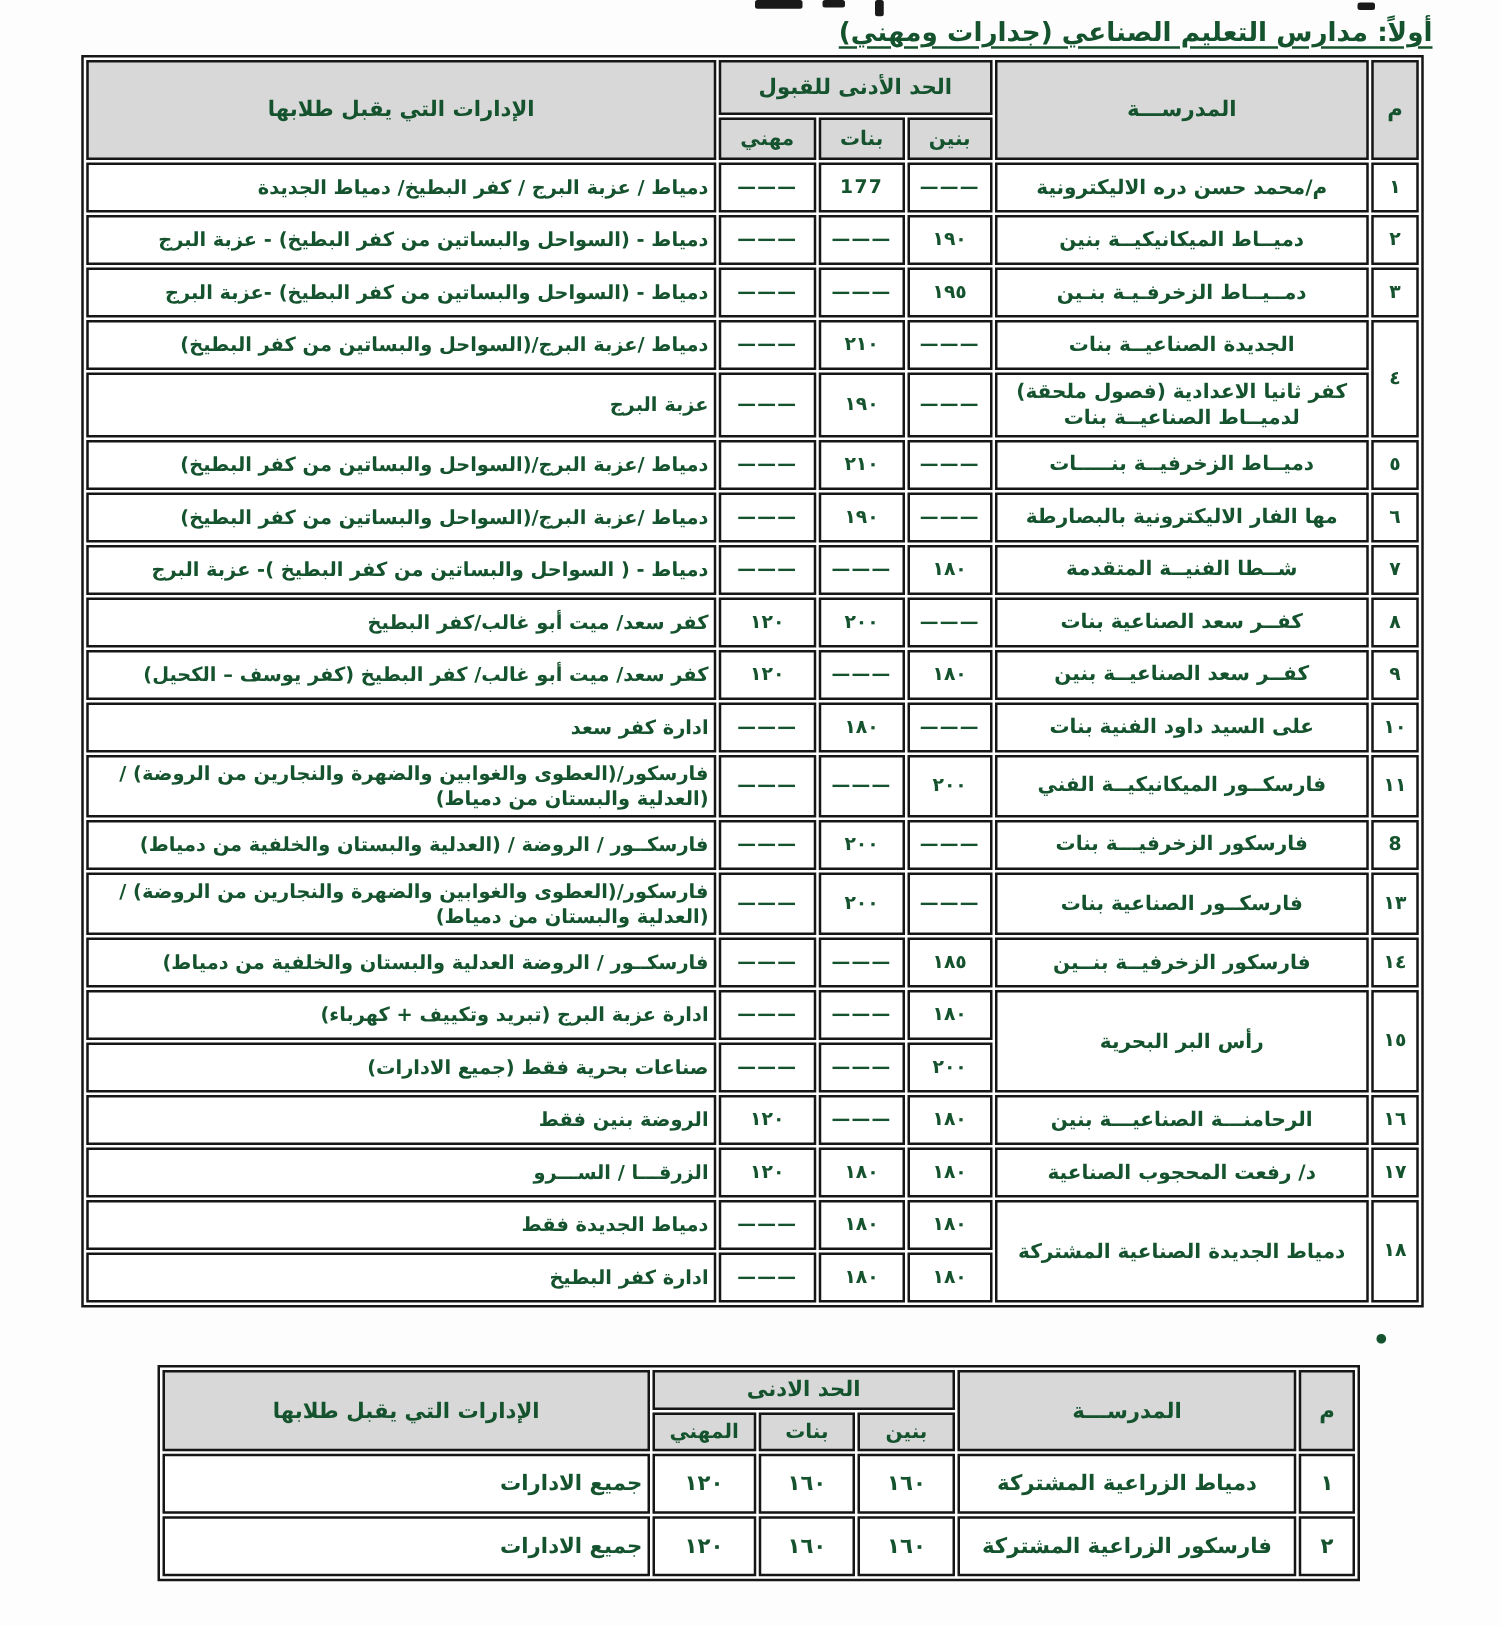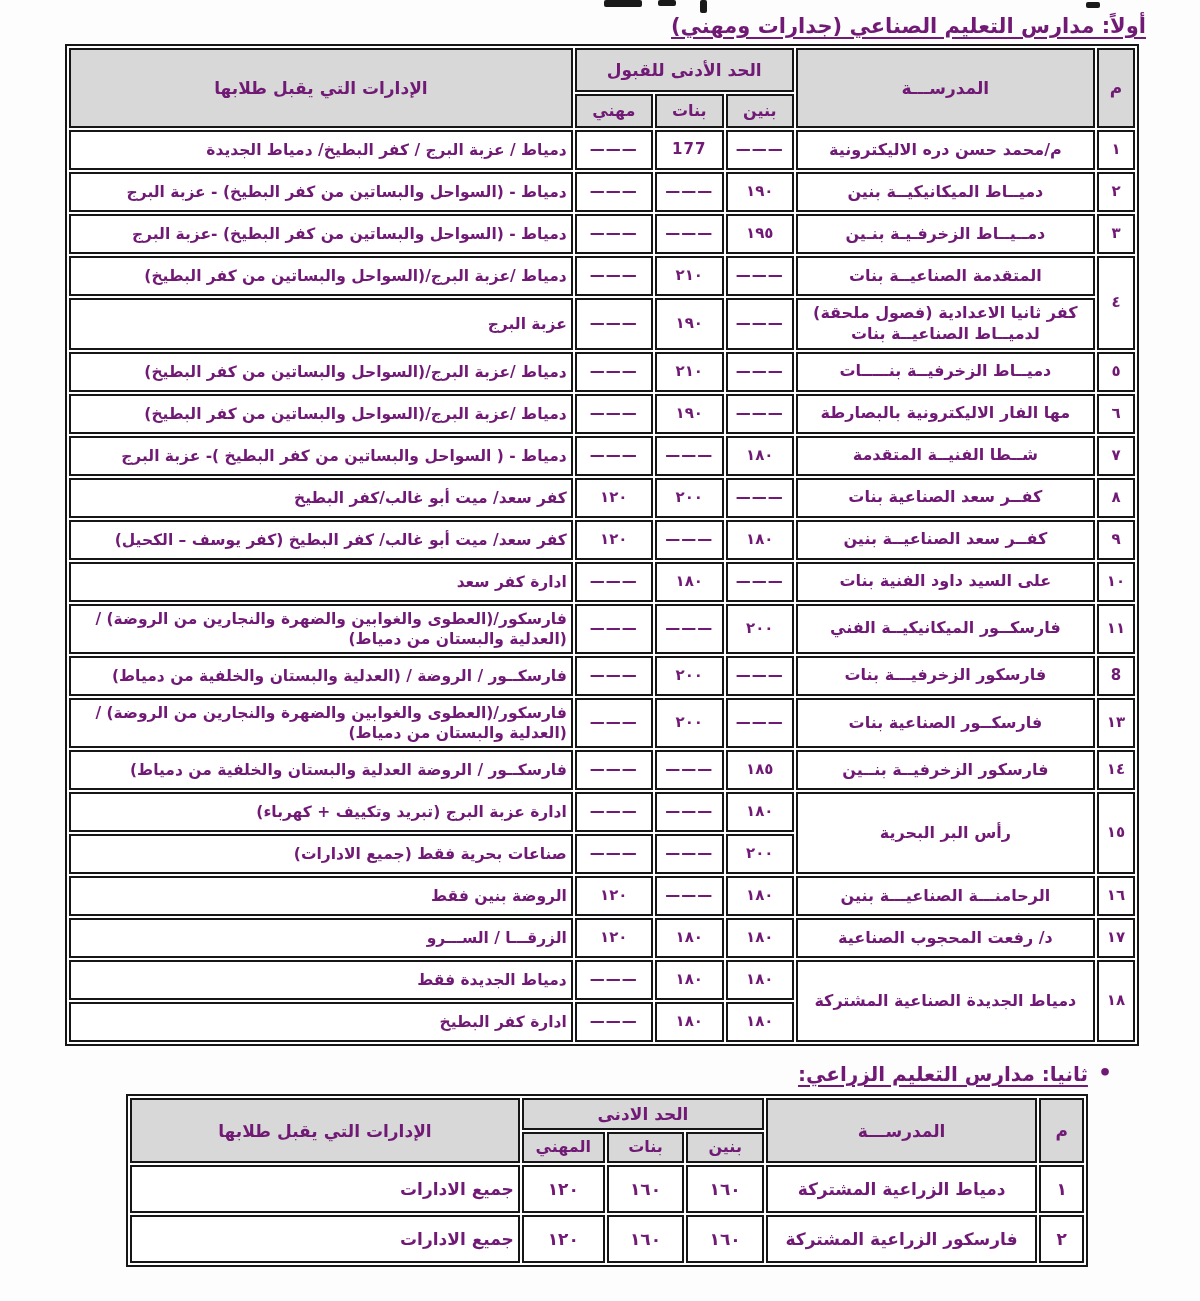--- a/index.html
+++ b/index.html
@@ -4,21 +4,21 @@
 <style>
   html,body{margin:0;padding:0;background:#e8e8e8;}
   .sheet{
     position:relative;
     width:1200px;height:1301px;
     margin:0 auto;
     background:#fdfdfd;
     overflow:hidden;
     direction:rtl;
     font-family:"DejaVu Sans", sans-serif;
-    color:#701a75;
+    color:#14532d;
   }
   
   .frag{position:absolute;background:#1a1a1a;border-radius:2px;}
   .f1{left:604px;top:0;width:38px;height:7px;}
   .f2{left:658px;top:0;width:18px;height:6px;}
   .f3{left:700px;top:0;width:7px;height:13px;}
   .f4{left:1086px;top:2px;width:14px;height:6px;}
 
   .sec-title{
     margin:14px 54px 6px 0;
@@ -124,21 +124,21 @@
       <tr>
         <td class="c-no">٣</td>
         <td>دمــيــاط الزخرفـيـة بنـين</td>
         <td class="c-num">١٩٥</td>
         <td class="c-num">———</td>
         <td class="c-num">———</td>
         <td class="c-dist">دمياط - (السواحل والبساتين من كفر البطيخ) -عزبة البرج</td>
       </tr>
       <tr>
         <td class="c-no" rowspan="2">٤</td>
-        <td>المتقدمة الصناعيــة بنات</td>
+        <td>الجديدة الصناعيــة بنات</td>
         <td class="c-num">———</td>
         <td class="c-num">٢١٠</td>
         <td class="c-num">———</td>
         <td class="c-dist">دمياط /عزبة البرج/(السواحل والبساتين من كفر البطيخ)</td>
       </tr>
       <tr>
         <td>كفر ثانيا الاعدادية (فصول ملحقة) لدميــاط الصناعيــة بنات</td>
         <td class="c-num">———</td>
         <td class="c-num">١٩٠</td>
         <td class="c-num">———</td>
@@ -266,21 +266,20 @@
         <td class="c-num">١٨٠</td>
         <td class="c-num">١٨٠</td>
         <td class="c-num">———</td>
         <td class="c-dist">ادارة كفر البطيخ</td>
       </tr>
     </tbody>
   </table>
 
   <div class="sec2">
     <span class="bullet">•</span>
-    <span class="t">ثانيا: مدارس التعليم الزراعي:</span>
   </div>
 
   <table class="t2">
     <colgroup>
       <col style="width:45px">
         <col style="width:273px">
         <col style="width:78px">
         <col style="width:78px">
         <col style="width:83px">
         <col style="width:393px">

